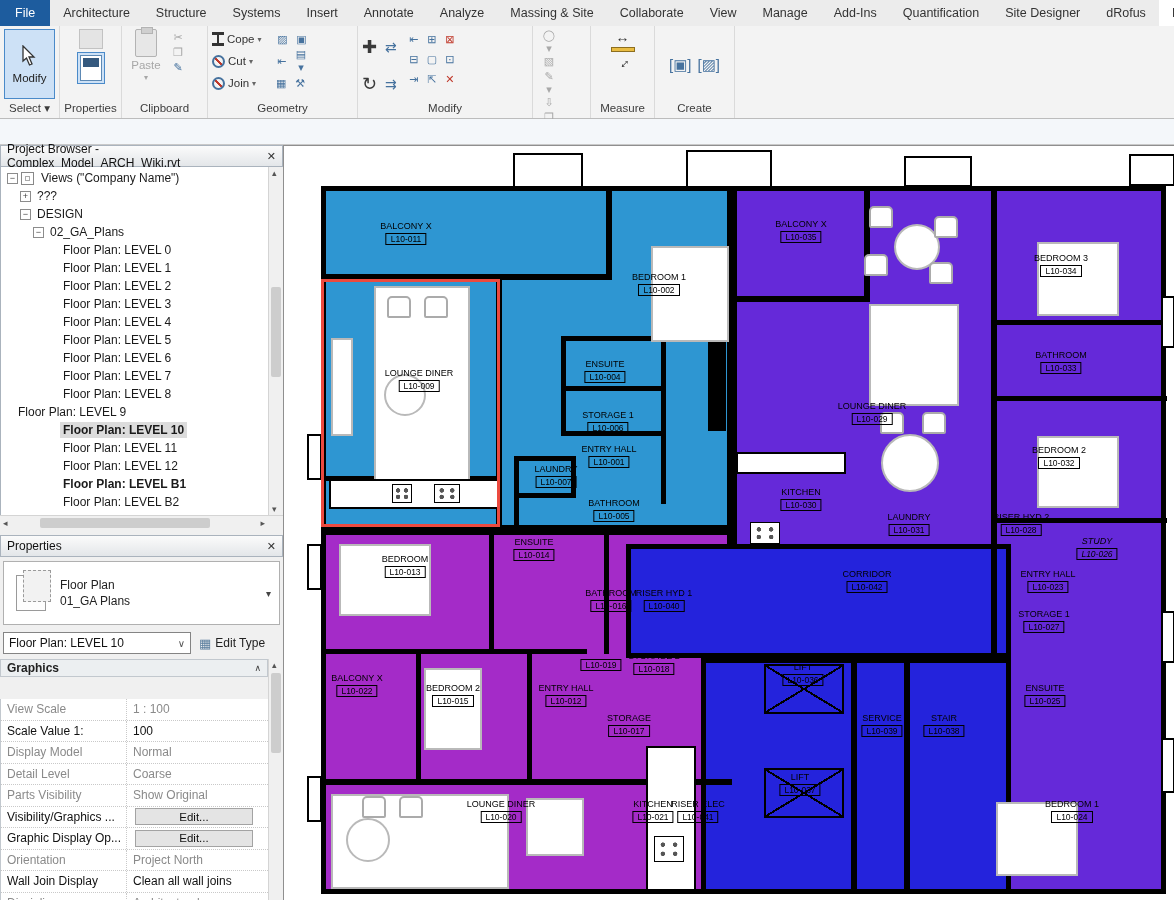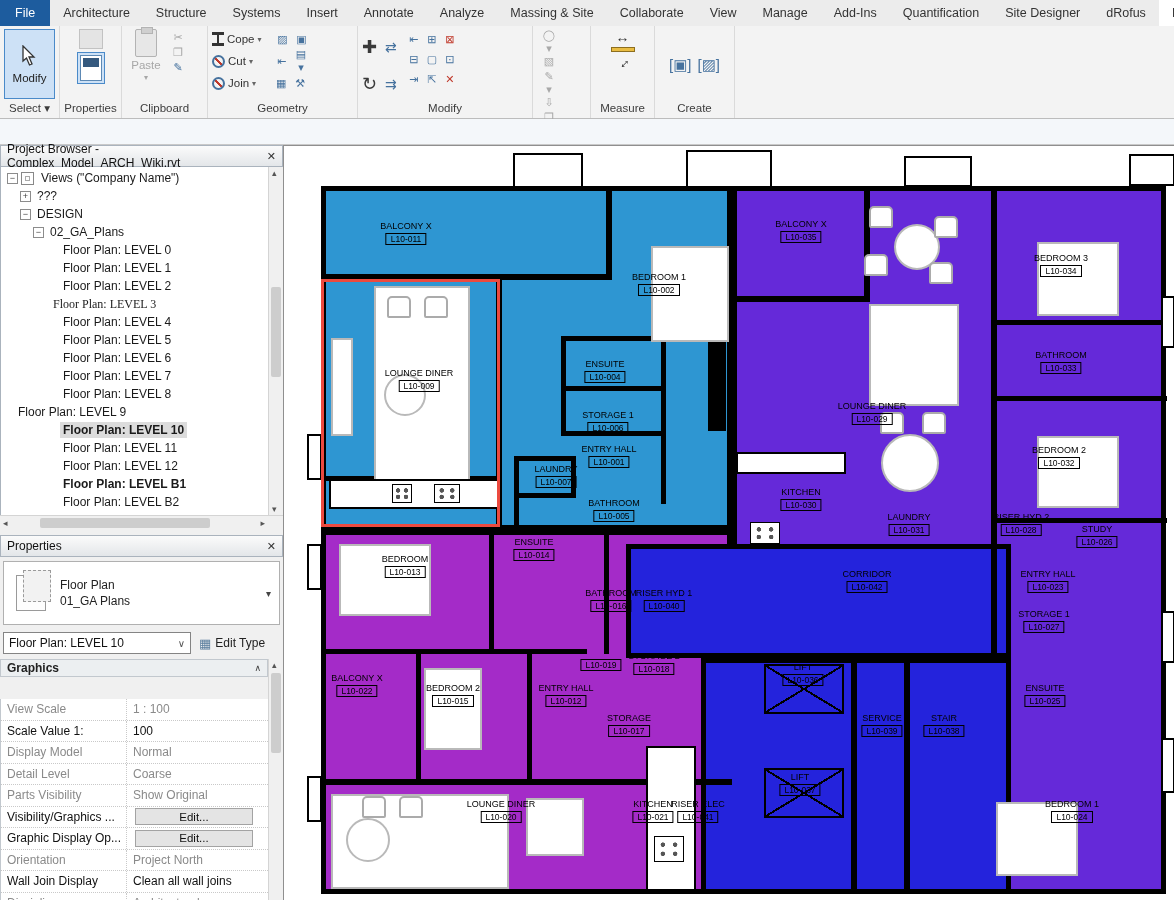--- a/index.html
+++ b/index.html
@@ -288,21 +288,21 @@
           <div class="tlabel">Floor Plan: LEVEL 0</div>
         </div>
         <div class="trow" style="padding-left: 45px;">
           <div style="width: 14px; flex: 0 0 14px;"></div>
           <div class="tlabel">Floor Plan: LEVEL 1</div>
         </div>
         <div class="trow" style="padding-left: 45px;">
           <div style="width: 14px; flex: 0 0 14px;"></div>
           <div class="tlabel">Floor Plan: LEVEL 2</div>
         </div>
-        <div class="trow" style="padding-left: 35px; font-family: Liberation Serif, serif;">
+        <div class="trow" style="padding-left: 45px;">
           <div style="width: 14px; flex: 0 0 14px;"></div>
           <div class="tlabel">Floor Plan: LEVEL 3</div>
         </div>
         <div class="trow" style="padding-left: 45px;">
           <div style="width: 14px; flex: 0 0 14px;"></div>
           <div class="tlabel">Floor Plan: LEVEL 4</div>
         </div>
         <div class="trow" style="padding-left: 45px;">
           <div style="width: 14px; flex: 0 0 14px;"></div>
           <div class="tlabel">Floor Plan: LEVEL 5</div>
@@ -525,21 +525,21 @@
       <div class="room-label" style="left: 272px; top: 318px;"><div>LAUNDRY</div><div class="room-num">L10-007</div></div>
       <div class="room-label" style="left: 330px; top: 352px;"><div>BATHROOM</div><div class="room-num">L10-005</div></div>
       <div class="room-label" style="left: 517px; top: 73px;"><div>BALCONY X</div><div class="room-num">L10-035</div></div>
       <div class="room-label" style="left: 777px; top: 107px;"><div>BEDROOM 3</div><div class="room-num">L10-034</div></div>
       <div class="room-label" style="left: 777px; top: 204px;"><div>BATHROOM</div><div class="room-num">L10-033</div></div>
       <div class="room-label" style="left: 588px; top: 255px;"><div>LOUNGE DINER</div><div class="room-num">L10-029</div></div>
       <div class="room-label" style="left: 775px; top: 299px;"><div>BEDROOM 2</div><div class="room-num">L10-032</div></div>
       <div class="room-label" style="left: 517px; top: 341px;"><div>KITCHEN</div><div class="room-num">L10-030</div></div>
       <div class="room-label" style="left: 625px; top: 366px;"><div>LAUNDRY</div><div class="room-num">L10-031</div></div>
       <div class="room-label" style="left: 737px; top: 366px;"><div>RISER HYD 2</div><div class="room-num">L10-028</div></div>
-      <div class="room-label" style="left: 813px; top: 378px;"><div>STUDY</div><div class="room-num">L10-026</div></div>
+      <div class="room-label" style="left: 813px; top: 390px; font-style: italic;"><div>STUDY</div><div class="room-num">L10-026</div></div>
       <div class="room-label" style="left: 764px; top: 423px;"><div>ENTRY HALL</div><div class="room-num">L10-023</div></div>
       <div class="room-label" style="left: 760px; top: 463px;"><div>STORAGE 1</div><div class="room-num">L10-027</div></div>
       <div class="room-label" style="left: 761px; top: 537px;"><div>ENSUITE</div><div class="room-num">L10-025</div></div>
       <div class="room-label" style="left: 788px; top: 653px;"><div>BEDROOM 1</div><div class="room-num">L10-024</div></div>
       <div class="room-label" style="left: 250px; top: 391px;"><div>ENSUITE</div><div class="room-num">L10-014</div></div>
       <div class="room-label" style="left: 121px; top: 408px;"><div>BEDROOM</div><div class="room-num">L10-013</div></div>
       <div class="room-label" style="left: 327px; top: 442px;"><div>BATHROOM</div><div class="room-num">L10-016</div></div>
       <div class="room-label" style="left: 380px; top: 442px;"><div>RISER HYD 1</div><div class="room-num">L10-040</div></div>
       <div class="room-label" style="left: 317px; top: 512px;"><div class="room-num">L10-019</div></div>
       <div class="room-label" style="left: 370px; top: 505px;"><div>STORAGE 2</div><div class="room-num">L10-018</div></div>

